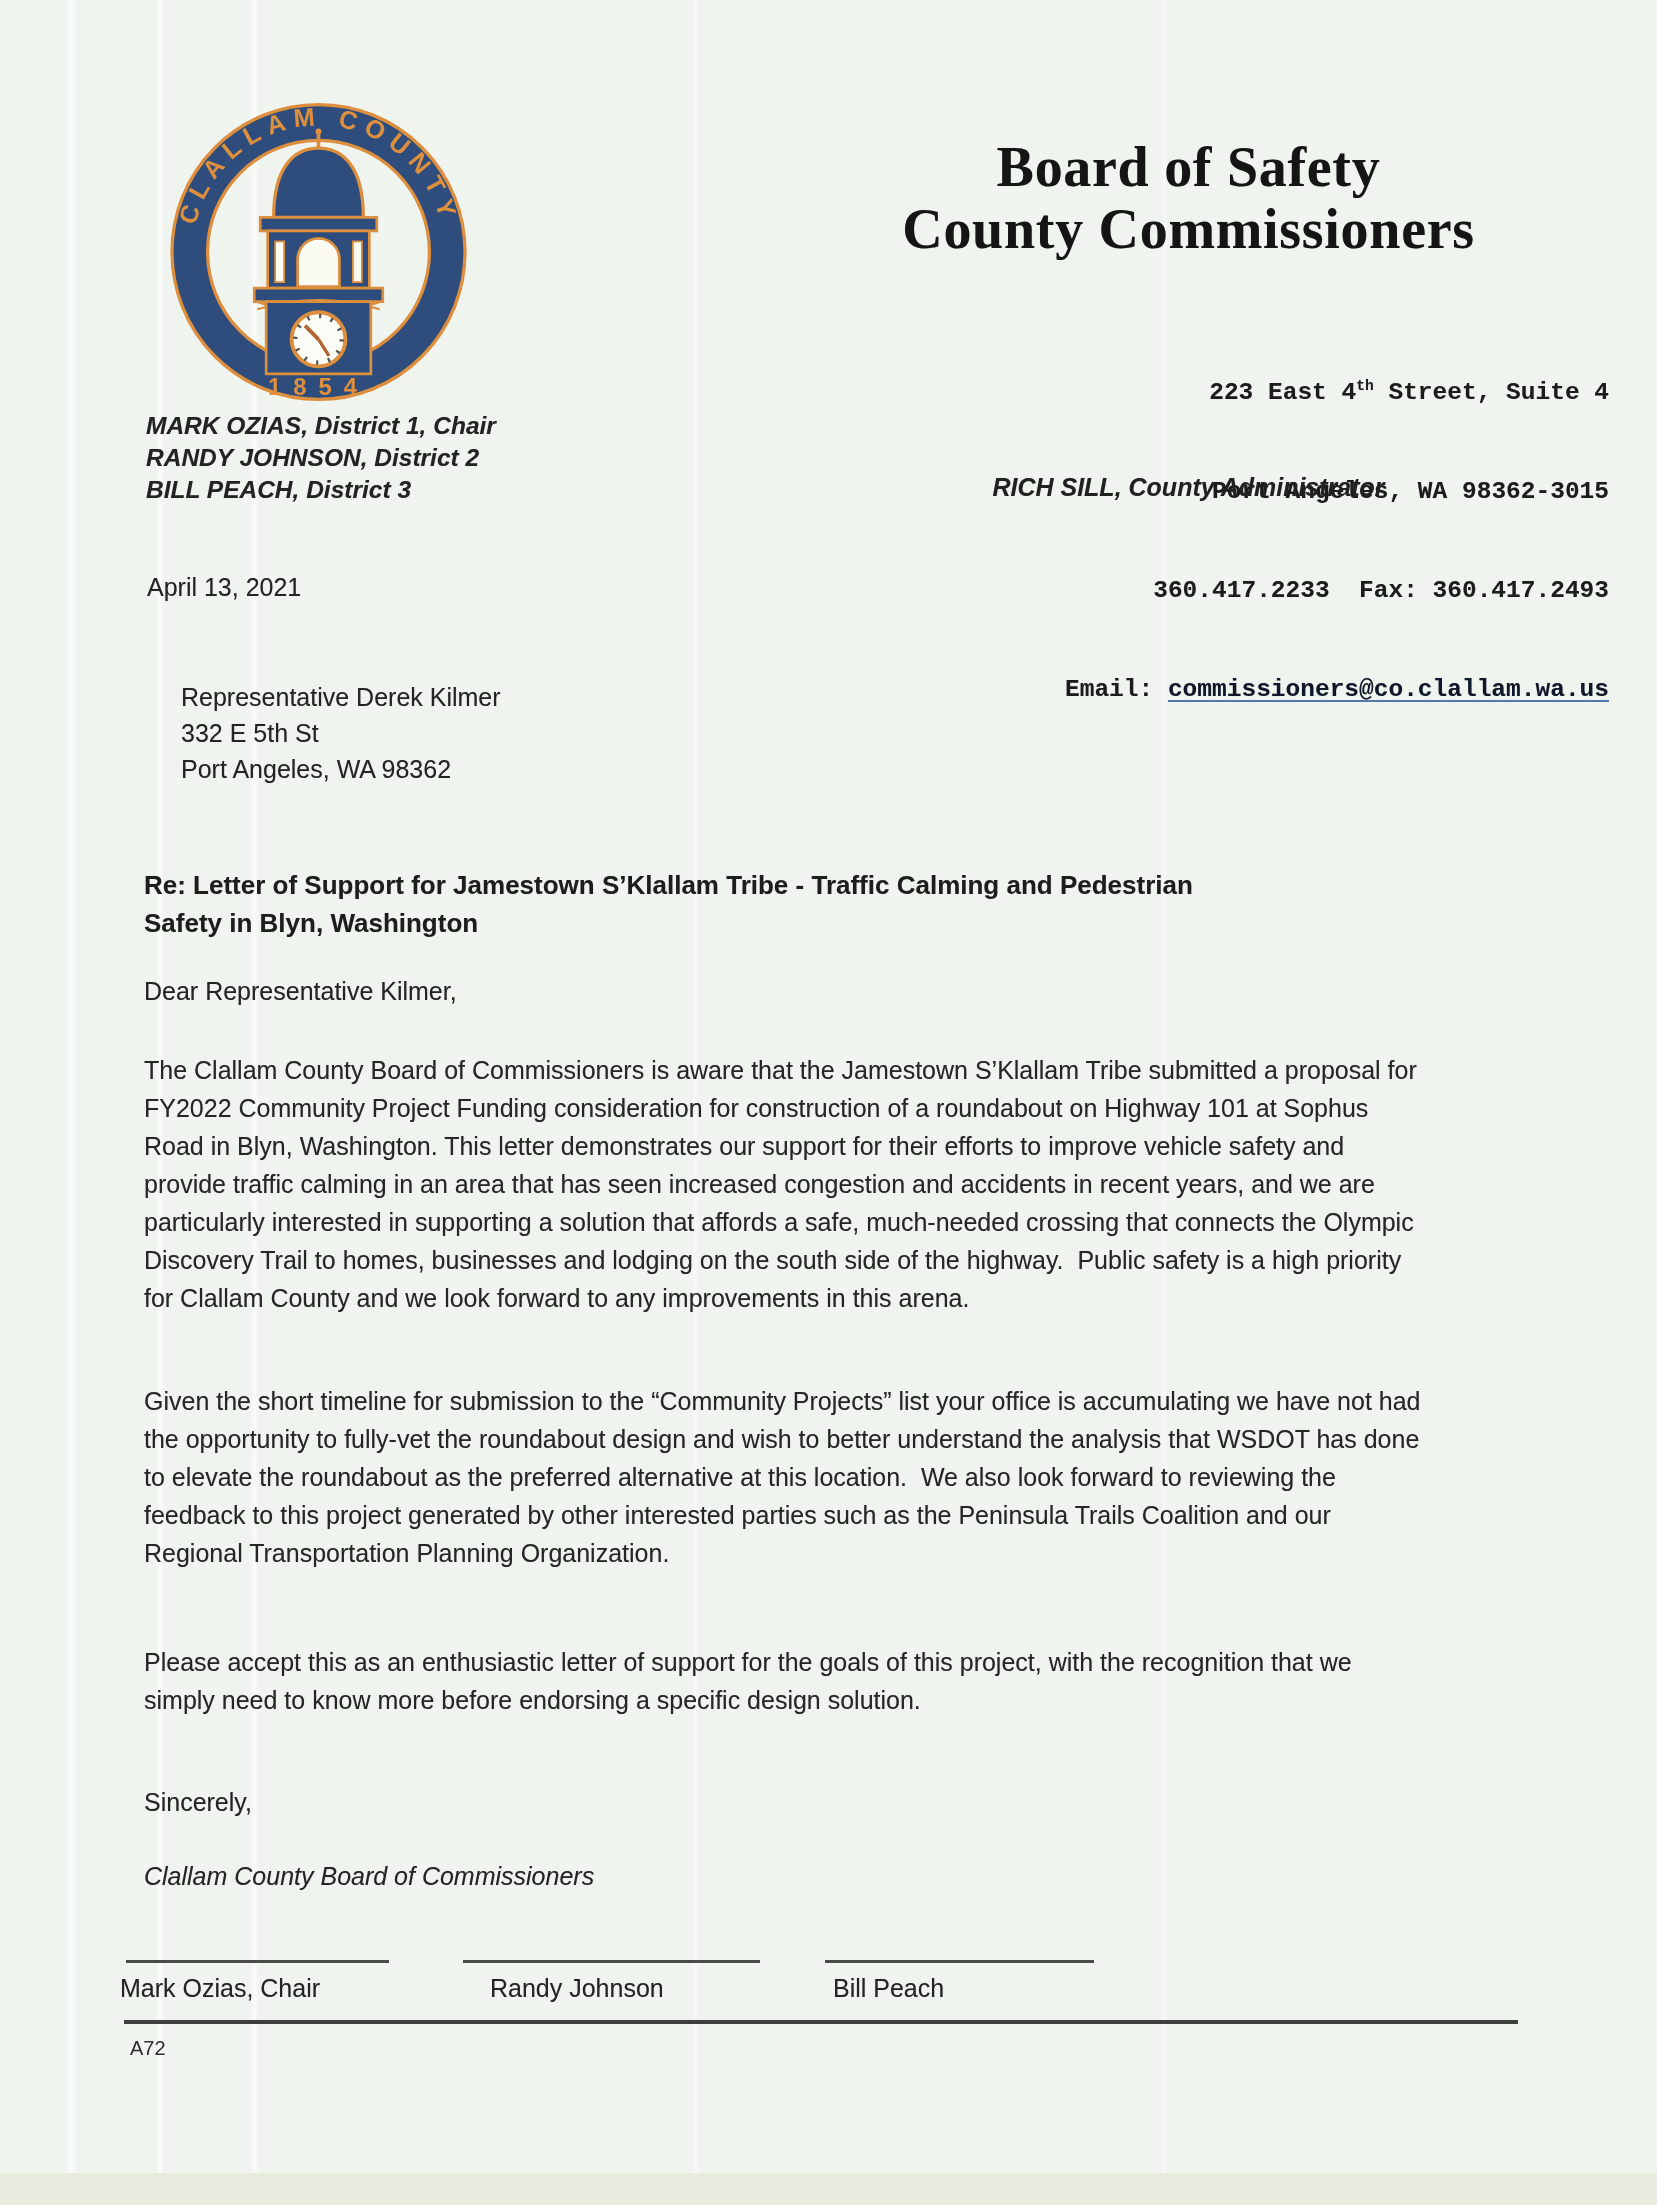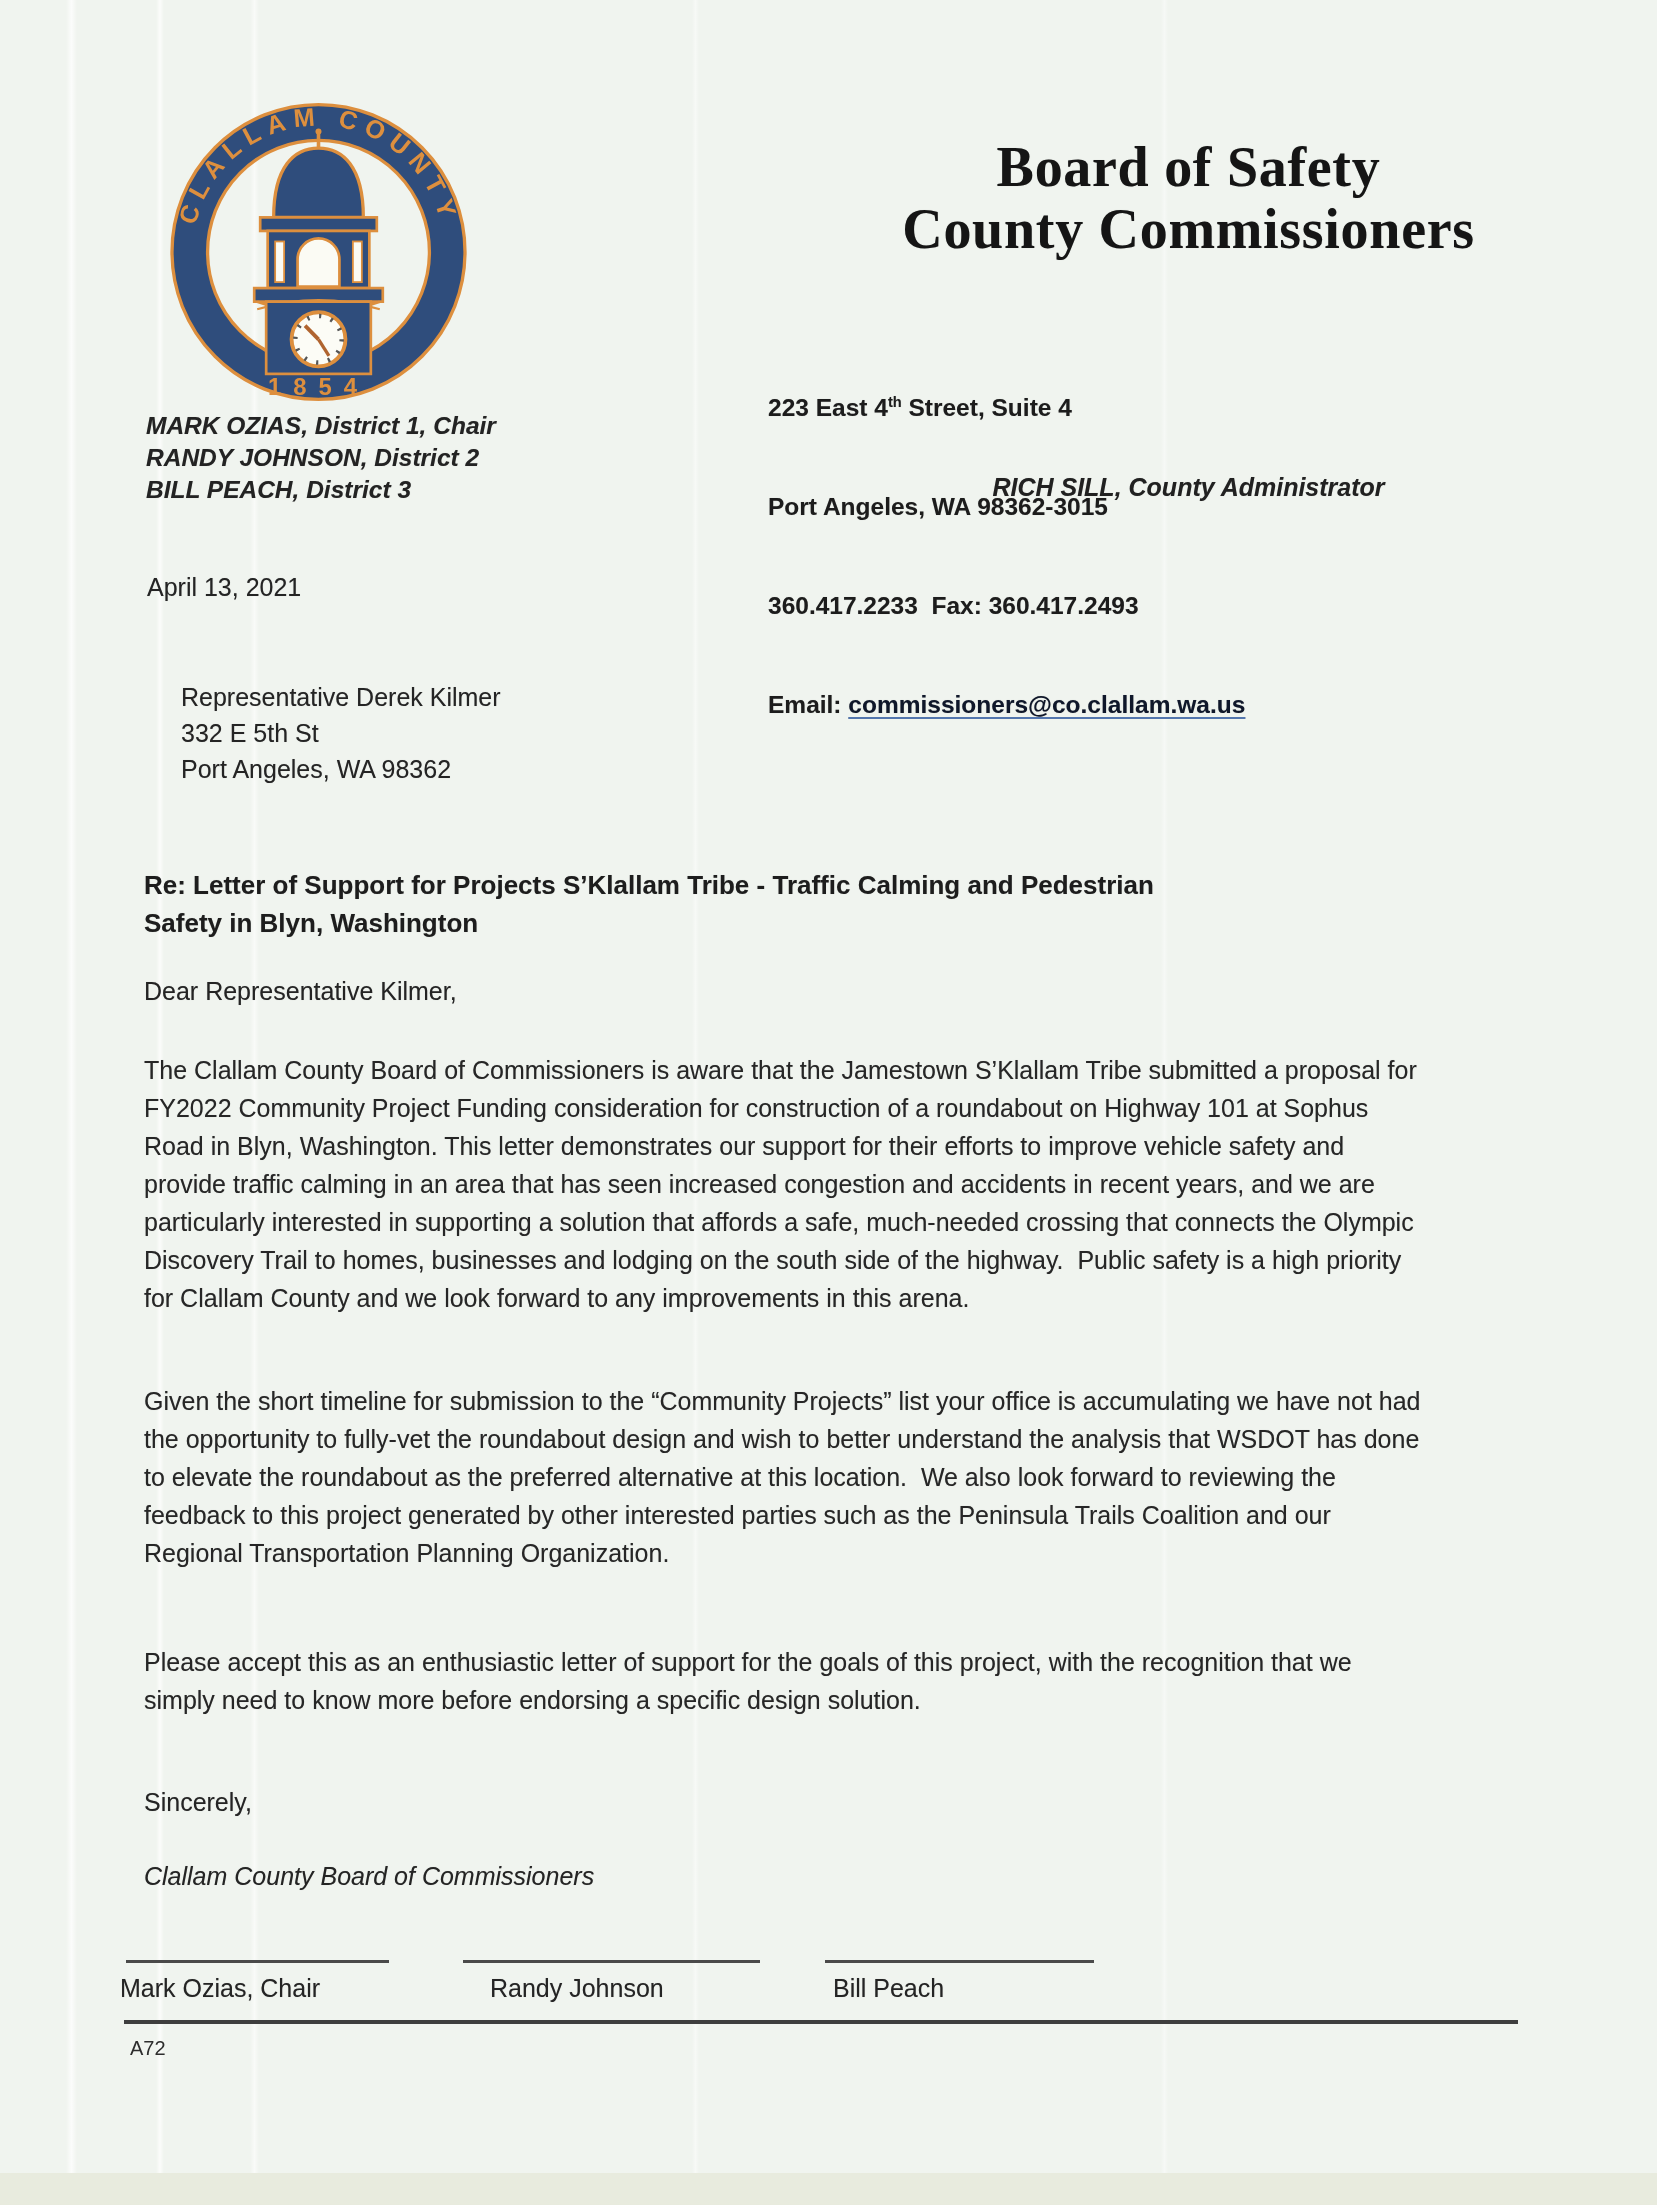--- a/index.html
+++ b/index.html
@@ -40,26 +40,27 @@
   .org-title {
     position:absolute; left:768px; top:136px; width:841px;
     text-align:center;
     font-family:"Liberation Serif", serif;
     font-weight:bold;
     font-size:56px; line-height:62px;
     color:#151515;
     letter-spacing:0.7px;
   }
   .addr-block {
-    position:absolute; left:768px; top:320px; width:841px;
-    text-align:left;
+    position:absolute; left:768px; top:304px; width:841px;
+    text-align:right;
     font-weight:bold;
     font-size:24.5px; line-height:33px;
     color:#1c1c1c;
     white-space:pre-wrap;
+    font-family:Liberation Mono, monospace;
   }
   .addr-block sup { font-size:14.6px; }
   .email-link {
     color:#0f172a;
     font-weight:bold;
     text-decoration:underline;
     text-decoration-color:#5376ae;
     text-decoration-thickness:2px;
     text-underline-offset:4px;
     cursor:pointer;
@@ -186,21 +187,21 @@
 
 <div class="date-line ink">April 13, 2021</div>
 
 <div class="recipient ink">
   <div>Representative Derek Kilmer</div>
   <div>332 E 5th St</div>
   <div>Port Angeles, WA 98362</div>
 </div>
 
 <div class="subject ink">
-  <div>Re: Letter of Support for Projects S’Klallam Tribe - Traffic Calming and Pedestrian</div>
+  <div>Re: Letter of Support for Jamestown S’Klallam Tribe - Traffic Calming and Pedestrian</div>
   <div>Safety in Blyn, Washington</div>
 </div>
 
 <div class="salutation ink">Dear Representative Kilmer,</div>
 
 <div class="para p1 ink">The Clallam County Board of Commissioners is aware that the Jamestown S’Klallam Tribe submitted a proposal for FY2022 Community Project Funding consideration for construction of a roundabout on Highway 101 at Sophus Road in Blyn, Washington. This letter demonstrates our support for their efforts to improve vehicle safety and provide traffic calming in an area that has seen increased congestion and accidents in recent years, and we are particularly interested in supporting a solution that affords a safe, much-needed crossing that connects the Olympic Discovery Trail to homes, businesses and lodging on the south side of the highway.  Public safety is a high priority for Clallam County and we look forward to any improvements in this arena.</div>
 <div class="para p2 ink">Given the short timeline for submission to the “Community Projects” list your office is accumulating we have not had the opportunity to fully-vet the roundabout design and wish to better understand the analysis that WSDOT has done to elevate the roundabout as the preferred alternative at this location.  We also look forward to reviewing the feedback to this project generated by other interested parties such as the Peninsula Trails Coalition and our Regional Transportation Planning Organization.</div>
 <div class="para p3 ink">Please accept this as an enthusiastic letter of support for the goals of this project, with the recognition that we simply need to know more before endorsing a specific design solution.</div>
 
 <div class="closing ink">Sincerely,</div>

